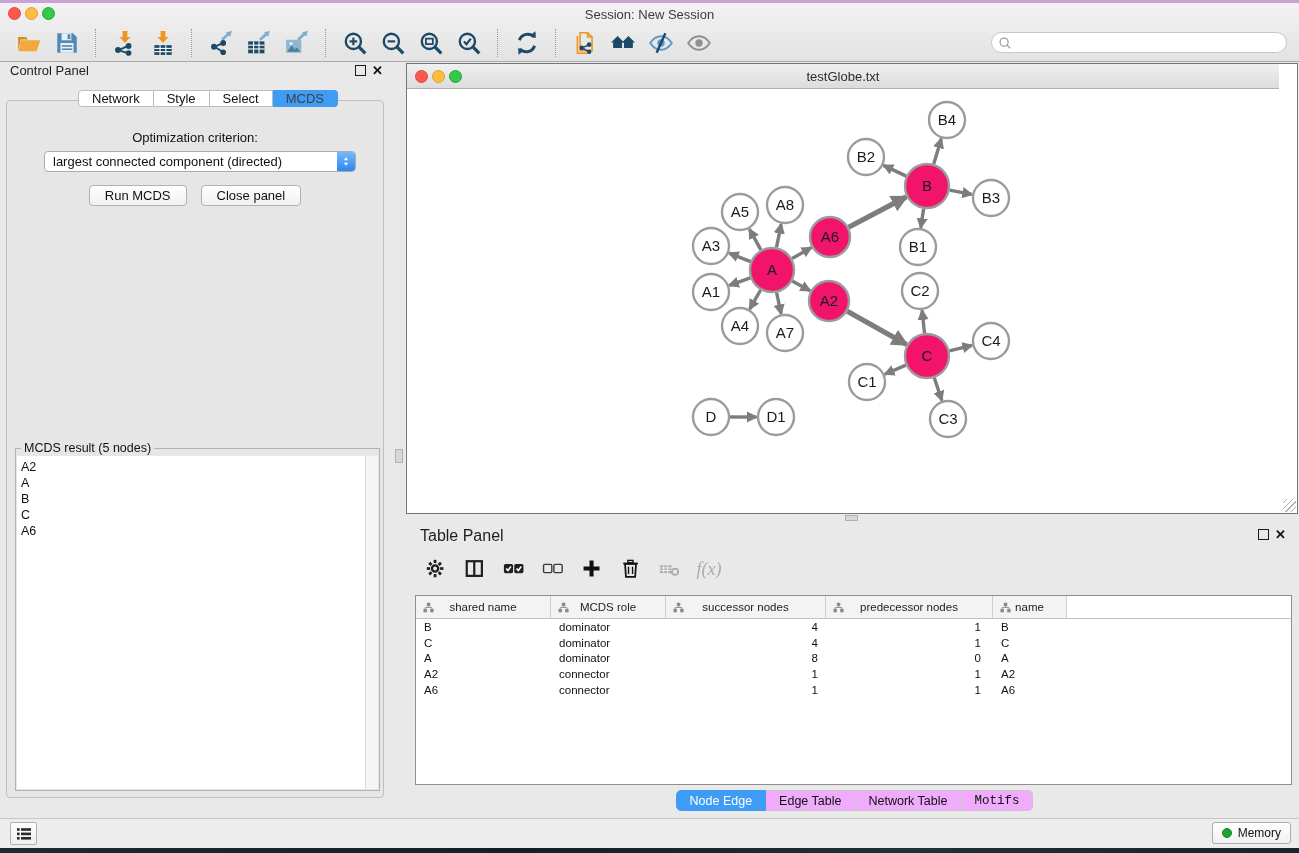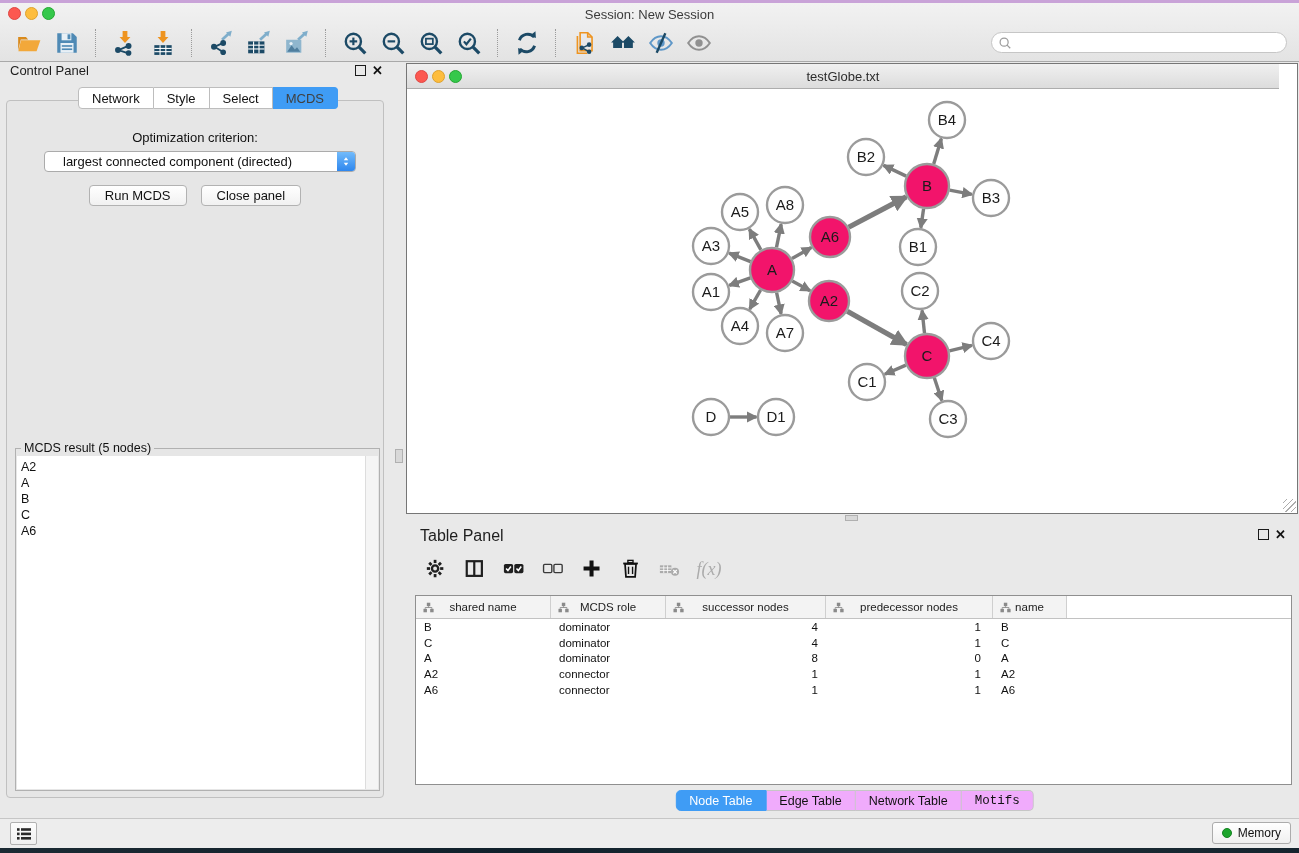--- a/index.html
+++ b/index.html
@@ -23,28 +23,28 @@
   .s-icon{display:flex;align-items:center;}
   .s-icon svg{width:14px;height:14px;}
   .s-input{border:none;outline:none;flex:1;height:16px;font-size:12px;background:transparent;font-family:inherit;}
   
   .control-panel{position:absolute;left:0;top:54px;width:390px;height:756px;}
   .cp-title{position:absolute;left:10px;top:9px;font-size:13px;color:#1E1E1E;}
   .win-float{position:absolute;width:9px;height:9px;border:1.5px solid #1A1A1A;box-sizing:content-box;cursor:pointer;}
   .win-close{position:absolute;font-size:13px;font-weight:bold;color:#111;cursor:pointer;line-height:13px;}
   .cp-float{right:24px;top:11px;}
   .cp-close{right:7px;top:10px;}
-  .cp-tabs{position:absolute;left:78px;top:33px;display:flex;z-index:3;height:22px;}
+  .cp-tabs{position:absolute;left:78px;top:33px;display:flex;z-index:3;height:22px;align-items:center;}
   .cp-tab{background:#fff;border:1px solid #BDBDBD;border-left:none;font-size:13px;display:flex;align-items:center;padding:0 13px;color:#111;cursor:pointer;}
   .cp-tab:first-child{border-left:1px solid #BDBDBD;border-radius:4px 0 0 4px;}
   .cp-tab.active{background:#3F9CF5;border-color:#3F9CF5;color:#404040;border-radius:0 4px 4px 0;}
   .cp-inner{position:absolute;left:6px;width:378px;top:46px;height:698px;background:#E6E6E6;border:1px solid #C0C0C0;border-radius:4px;box-sizing:border-box;}
   .opt-label{position:absolute;top:29px;left:0;right:0;text-align:center;font-size:13px;color:#111;}
   .combo{position:absolute;left:37px;top:50px;width:312px;height:21px;background:#fff;border:1px solid #ABABAB;border-radius:4px;box-sizing:border-box;display:flex;align-items:center;cursor:pointer;}
-  .combo-text{font-size:13px;padding-left:8px;color:#111;flex:1;white-space:nowrap;overflow:hidden;margin-left:10px;}
+  .combo-text{font-size:13px;padding-left:8px;color:#111;flex:1;white-space:nowrap;overflow:hidden;}
   .combo-step{width:18px;height:19px;background:linear-gradient(#72BBFB,#2F87EE);border-radius:0 3px 3px 0;display:flex;align-items:center;justify-content:center;}
   .combo-step svg{width:12px;height:17px;}
   .cp-btnrow{position:absolute;top:84px;left:0;right:0;display:flex;justify-content:center;gap:14px;}
   .aqua-btn{height:21px;padding:0 15px;font-size:13px;font-family:inherit;background:linear-gradient(#FFFFFF,#F1F1F1);border:1px solid #B2B2B2;border-radius:4px;color:#111;cursor:pointer;}
   .fieldset{position:absolute;left:8px;right:3px;top:347px;bottom:6px;border:1px solid #B1B1B1;}
   .legend{position:absolute;top:-8px;left:5px;background:#E6E6E6;padding:0 3px;font-size:12.5px;color:#111;z-index:2;}
   .list-area{position:absolute;left:1px;right:1px;top:7px;bottom:1px;background:#fff;padding-top:3px;box-sizing:border-box;}
   .list-item{font-size:12.5px;line-height:16px;padding-left:4px;color:#111;cursor:default;}
   .list-scroll{position:absolute;right:1px;top:7px;bottom:1px;width:13px;background:#F5F5F5;border-left:1px solid #DDDDDD;box-sizing:border-box;}
   
@@ -589,21 +589,21 @@
           <div class="tr">
             <div class="td w0">A6</div>
             <div class="td w1">connector</div>
             <div class="td w2">1</div>
             <div class="td w3">1</div>
             <div class="td w4">A6</div>
           </div>
         </div>
     </div>
     <div class="tp-tabs">
-      <div class="tp-tab active">Node Table</div>
+      <div class="tp-tab active">Node Edge</div>
       <div class="tp-tab">Edge Table</div>
       <div class="tp-tab">Network Table</div>
       <div class="tp-tab">Motifs</div>
     </div>
   </div>
 
   <div class="statusbar">
     <div class="sb-list">
       <svg viewBox="0 0 16 14">
           <g fill="#2A2A2A">

